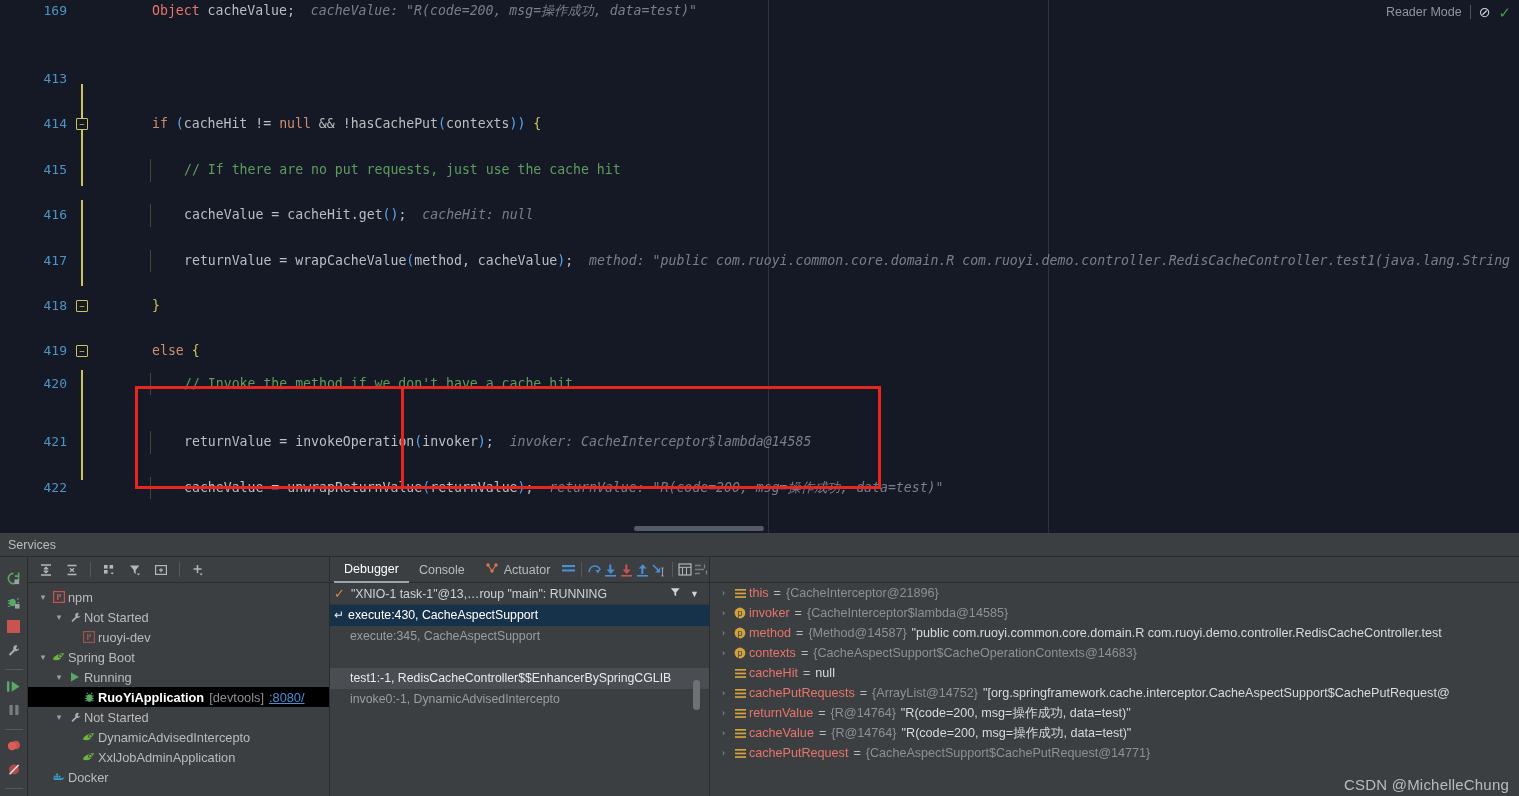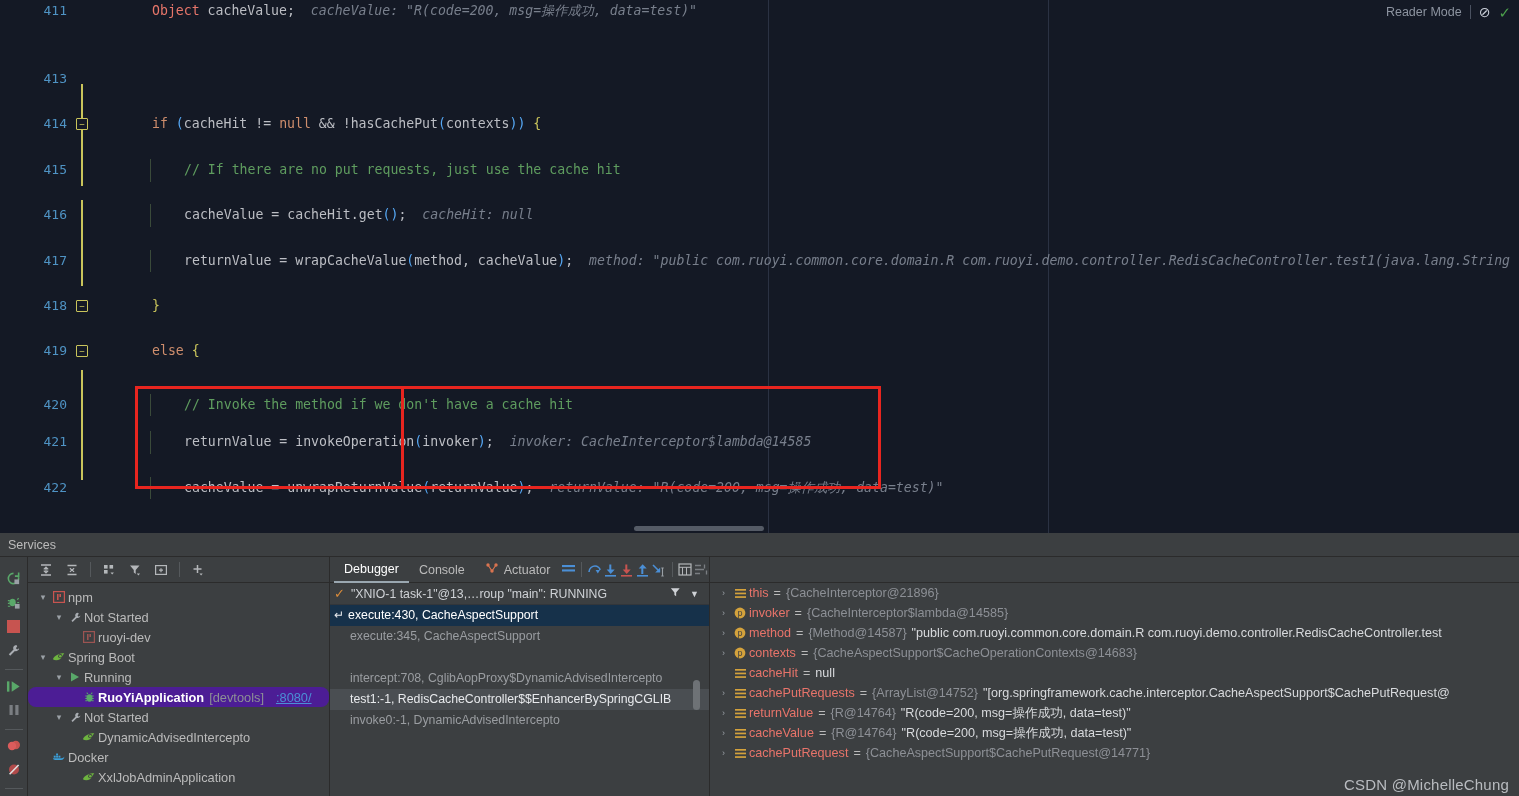--- a/index.html
+++ b/index.html
@@ -122,27 +122,27 @@
     width: 24px; height: 22px; display: flex; align-items: center; justify-content: center;
     color: #b4b7ba;
   }
   .tb-sep { width: 1px; height: 15px; background: #55595c; margin: 0 4px; }
 
   .tree { padding-top: 4px; font-size: 12.8px; color: #bbbbbb; }
   .trow {
     height: 20px; display: flex; align-items: center; white-space: nowrap;
     padding-left: 4px;
   }
-  .trow.sel { background: #4c1d95; border-radius: 8px; }
+  .trow.sel { background: #000000; }
   .tchev { width: 14px; color: #9aa0a6; font-size: 9px; text-align: center; }
   .tico { width: 18px; display:flex; align-items:center; justify-content:center; }
   .tlabel { color: #bbbbbb; }
   .tlabel.bold { font-weight: bold; color: #ffffff; }
   .tdev { color: #8d9096; margin-left: 5px; }
-  .tlink { color: #4b8fd6; text-decoration: underline; margin-left: 12px; }
+  .tlink { color: #4b8fd6; text-decoration: underline; margin-left: 5px; }
 
   
   .dbg-col {
     position: absolute; left: 330px; top: 24px; width: 380px; height: 239px;
     background: #3c3f41; border-right: 1px solid #2b2b2b;
   }
   .dbg-tabs {
     height: 26px; display: flex; align-items: center;
     border-bottom: 1px solid #2b2b2b; padding-left: 4px; gap: 0px;
   }
@@ -214,21 +214,21 @@
       <span class="rm-check">✓</span>
     </div>
 
     <div class="code-lines">
 
       <div class="fold-line" style="top:84px;height:102px;"></div>
       <div class="fold-line" style="top:200px;height:86px;"></div>
       <div class="fold-line" style="top:370px;height:110px;"></div>
 
       <div class="line" style="top:0px">
-        <div class="gut">411</div>
+        <div class="gut">169</div>
         <div class="foldcol"></div>
         <div class="lc">
           <span style="padding-left:58px"></span><span class="cls">Object</span> <span class="var">cacheValue</span><span class="pun">;</span>&nbsp;&nbsp;<span class="hint">cacheValue: "R(code=200, msg=操作成功, data=test)"</span>
         </div>
       </div>
 
 
       <div class="line" style="top:45.4px">
         <div class="gut">413</div>
         <div class="foldcol"></div>
@@ -282,21 +282,21 @@
 
       <div class="line" style="top:181.6px">
         <div class="gut">419</div>
         <div class="foldcol"></div>
         <div class="fold-mark" style="top:5px">−</div>
         <div class="lc">
           <span style="padding-left:58px"></span><span class="kw">else</span> <span class="brc">{</span>
         </div>
       </div>
 
-      <div class="line" style="top:212px">
+      <div class="line" style="top:191px">
         <div class="gut">420</div>
         <div class="foldcol"></div>
         <div class="indentguide" style="left:150px"></div>
         <div class="lc">
           <span style="padding-left:90px"></span><span class="cmt">// Invoke the method if we don't have a cache hit</span>
         </div>
       </div>
 
       <div class="line" style="top:227px">
         <div class="gut">421</div>
@@ -506,42 +506,42 @@
           <span class="tico">
               <svg width="14" height="13" viewBox="0 0 16 14">
                 <path d="M1 9c2-5 8-7 13-7-2 2-2 5-5 7-2.5 1.7-6 1.6-8 0z" fill="#6db33f"></path>
                 <circle cx="9.5" cy="5.5" r="2.4" fill="#3c3f41"></circle>
                 <circle cx="9.5" cy="5.5" r="1.5" fill="#6db33f"></circle>
               </svg>
             </span>
           <span class="tlabel">DynamicAdvisedIntercepto</span>
         </div>
 
+        <div class="trow" style="padding-left:52px">
+          <span class="tico">
+              <svg width="14" height="13" viewBox="0 0 16 14">
+                <path d="M1 9c2-5 8-7 13-7-2 2-2 5-5 7-2.5 1.7-6 1.6-8 0z" fill="#6db33f"></path>
+                <circle cx="9.5" cy="5.5" r="2.4" fill="#3c3f41"></circle>
+                <circle cx="9.5" cy="5.5" r="1.5" fill="#6db33f"></circle>
+              </svg>
+            </span>
+          <span class="tlabel">XxlJobAdminApplication</span>
+        </div>
+
         <div class="trow" style="padding-left:22px">
           <span class="tico">
               <svg width="14" height="12" viewBox="0 0 16 12">
                 <rect x="2" y="4.5" width="2.2" height="2.2" fill="#3b9fd8"></rect>
                 <rect x="4.7" y="4.5" width="2.2" height="2.2" fill="#3b9fd8"></rect>
                 <rect x="7.4" y="4.5" width="2.2" height="2.2" fill="#3b9fd8"></rect>
                 <rect x="4.7" y="2" width="2.2" height="2.2" fill="#3b9fd8"></rect>
                 <path d="M1 7.5h10c1.5 0 2.5-1 3-2 .2 1.8-.8 4-4 4H3.5A2.6 2.6 0 0 1 1 7.5z" fill="#3b9fd8"></path>
               </svg>
             </span>
           <span class="tlabel">Docker</span>
-        </div>
-
-        <div class="trow" style="padding-left:52px">
-          <span class="tico">
-              <svg width="14" height="13" viewBox="0 0 16 14">
-                <path d="M1 9c2-5 8-7 13-7-2 2-2 5-5 7-2.5 1.7-6 1.6-8 0z" fill="#6db33f"></path>
-                <circle cx="9.5" cy="5.5" r="2.4" fill="#3c3f41"></circle>
-                <circle cx="9.5" cy="5.5" r="1.5" fill="#6db33f"></circle>
-              </svg>
-            </span>
-          <span class="tlabel">XxlJobAdminApplication</span>
         </div>
 
       </div>
     </div>
 
     <div class="dbg-col">
       <div class="dbg-tabs">
         <div class="dtab active">
           <span>Debugger</span>
         </div>
@@ -628,24 +628,20 @@
           <span>execute:430, CacheAspectSupport</span>
           <span class="fpkg">(org.springframework.</span>
         </div>
         <div class="frow" style="padding-left:20px">
           <span>execute:345, CacheAspectSupport</span>
           <span class="fpkg">(org.springframework.</span>
         </div>
         <div class="frow" style="padding-left:20px">
           <span class="fpkg">(or</span>
         </div>
-        <div class="frow" style="padding-left:20px">
-          <span>intercept:708, CglibAopProxy$DynamicAdvisedIntercepto</span>
-          <span class="fpkg"></span>
-        </div>
         <div class="frow hl" style="padding-left:20px">
           <span>test1:-1, RedisCacheController$$EnhancerBySpringCGLIB</span>
           <span class="fpkg"></span>
         </div>
         <div class="frow" style="padding-left:20px">
           <span>invoke0:-1, DynamicAdvisedIntercepto</span>
           <span class="fpkg">(sun.reflect)</span>
         </div>
         <div class="fscroll"></div>
       </div>

